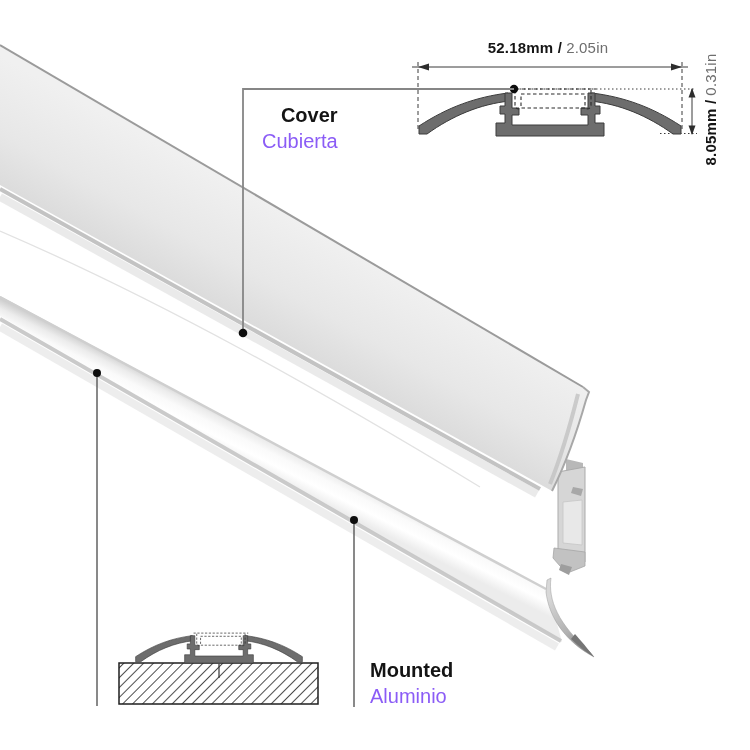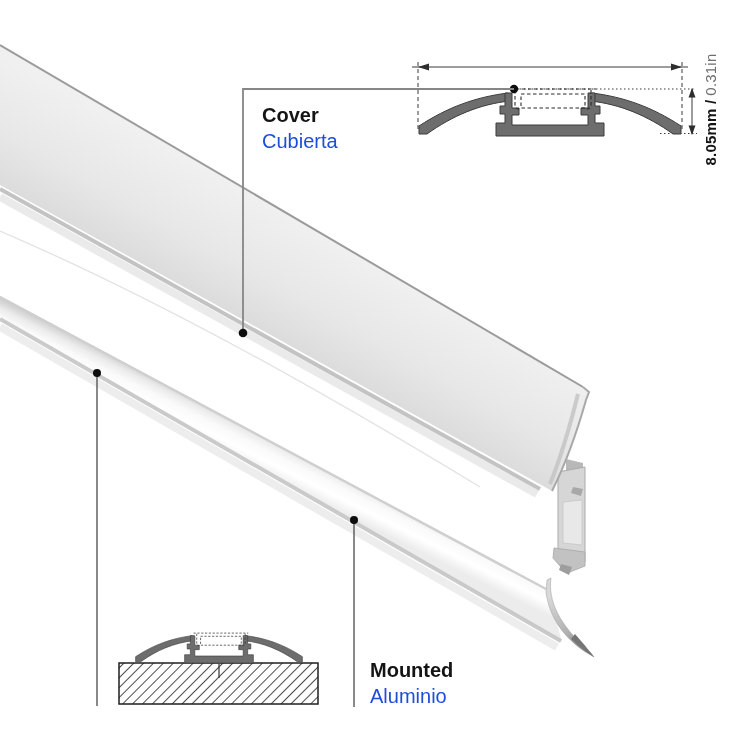--- a/index.html
+++ b/index.html
@@ -2,22 +2,22 @@
 <html><head>
 <meta charset="utf-8">
 <style>
   html,body{margin:0;padding:0;background:#ffffff;}
   .stage{
     position:relative;width:750px;height:750px;background:#ffffff;overflow:hidden;
     font-family:"Liberation Sans","DejaVu Sans",sans-serif;
   }
   .stage svg{position:absolute;left:0;top:0;}
   .txt{position:absolute;white-space:nowrap;}
-  .callout .t{font-size:20px;font-weight:700;color:#141414;line-height:26px;}
-  .callout .s{font-size:20px;font-weight:400;color:#1d4ed8;line-height:26px;}
+  .callout .t{font-size:20px;font-weight:700;color:#141414;line-height:26px;text-align:right;}
+  .callout .s{font-size:20px;font-weight:400;color:#8b5cf6;line-height:26px;}
   .dim{font-size:15px;letter-spacing:0.2px;}
   .dim .b{font-weight:700;color:#151515;}
   .dim .l{font-weight:400;color:#6e6e6e;margin-left:4px;}
   .dim-w{left:412px;top:39px;width:272px;text-align:center;}
   .dim-h{left:644px;top:101px;width:132px;text-align:center;transform:rotate(-90deg);transform-origin:center center;}
   .cover-label{left:262px;top:102px;}
   .surface-label{left:118px;top:565px;}
   .aluminum-label{left:370px;top:657px;}
 </style>
 </head>
@@ -127,20 +127,23 @@
     <g>
       <path d="M514,89 L243,89 L243,333" stroke="#868686" stroke-width="1.8" fill="none"></path>
       <circle cx="243" cy="333" r="4.3" fill="#0d0d0d"></circle>
       <path d="M97,373 L97,706" stroke="#4a4a4a" stroke-width="1.3" fill="none"></path>
       <circle cx="97" cy="373" r="4" fill="#0d0d0d"></circle>
       <path d="M354,520 L354,707" stroke="#4a4a4a" stroke-width="1.3" fill="none"></path>
       <circle cx="354" cy="520" r="4" fill="#0d0d0d"></circle>
     </g>
   </svg>
 
+  <div class="txt dim dim-w">
+    <span class="b">52.18mm /</span><span class="l">2.05in</span>
+  </div>
 
   <div class="txt dim dim-h">
     <span class="b">8.05mm /</span><span class="l">0.31in</span>
   </div>
 
   <div class="txt callout cover-label">
     <div class="t">Cover</div>
     <div class="s">Cubierta</div>
   </div>
 

